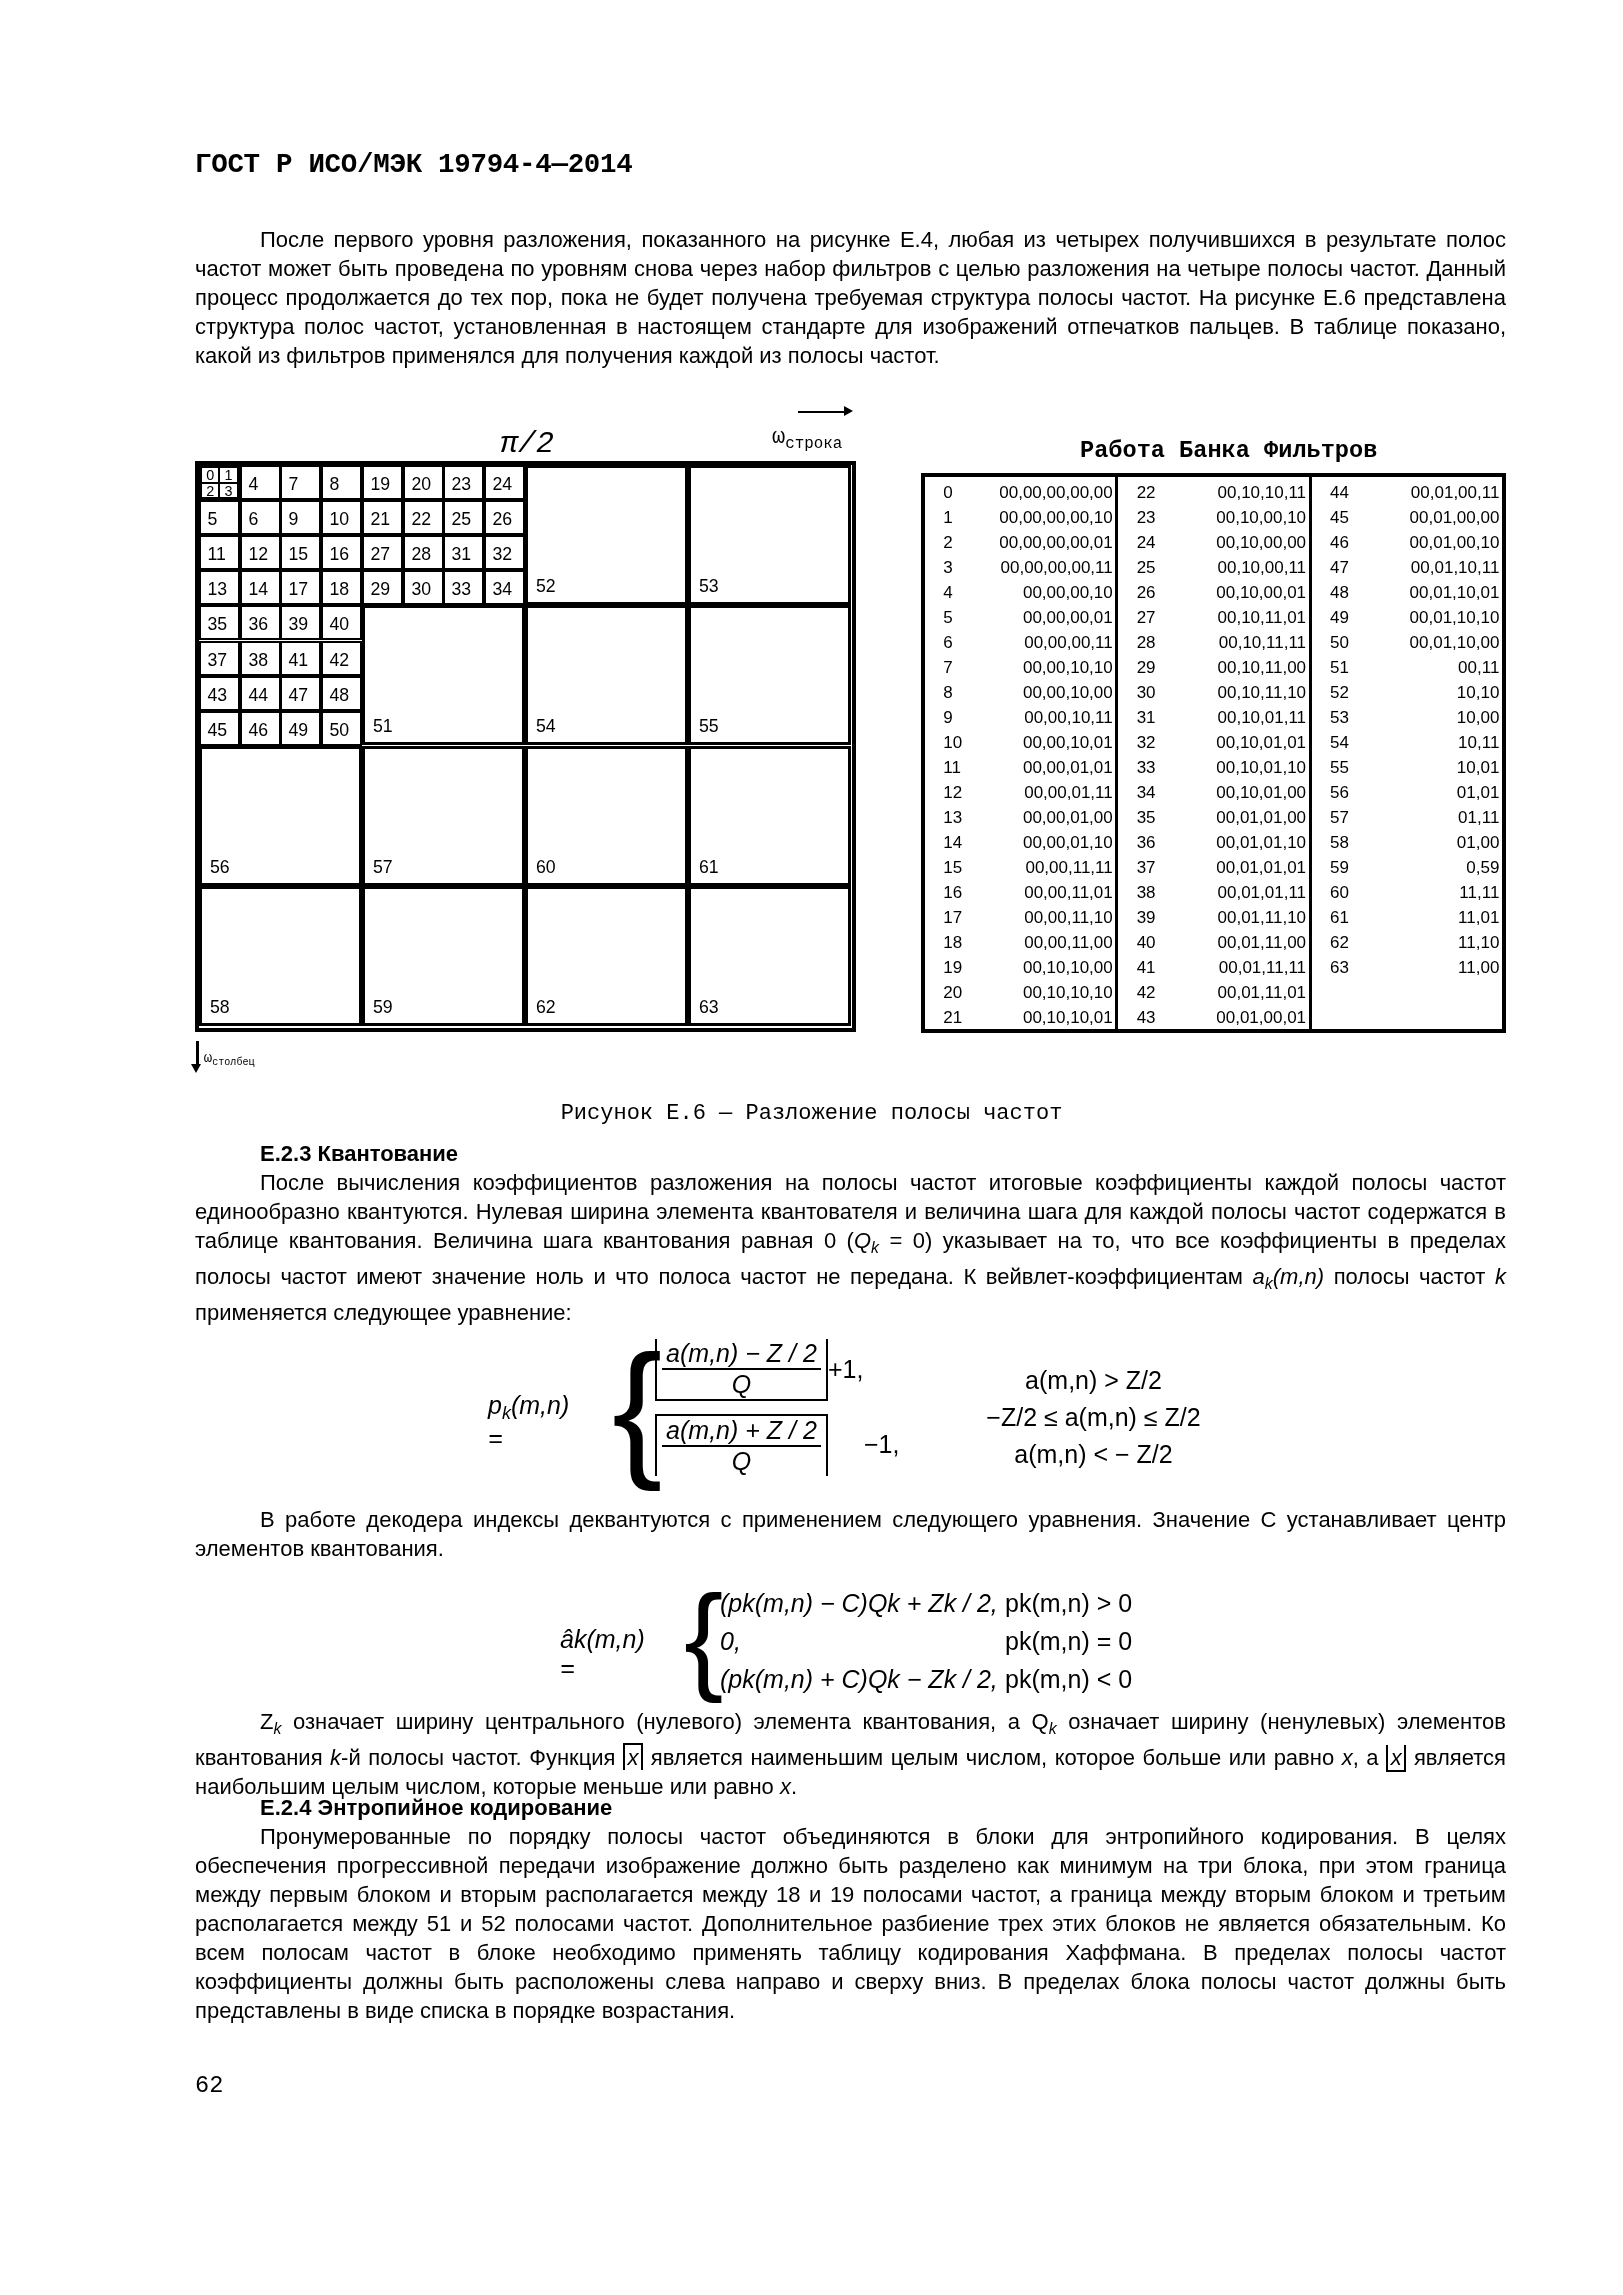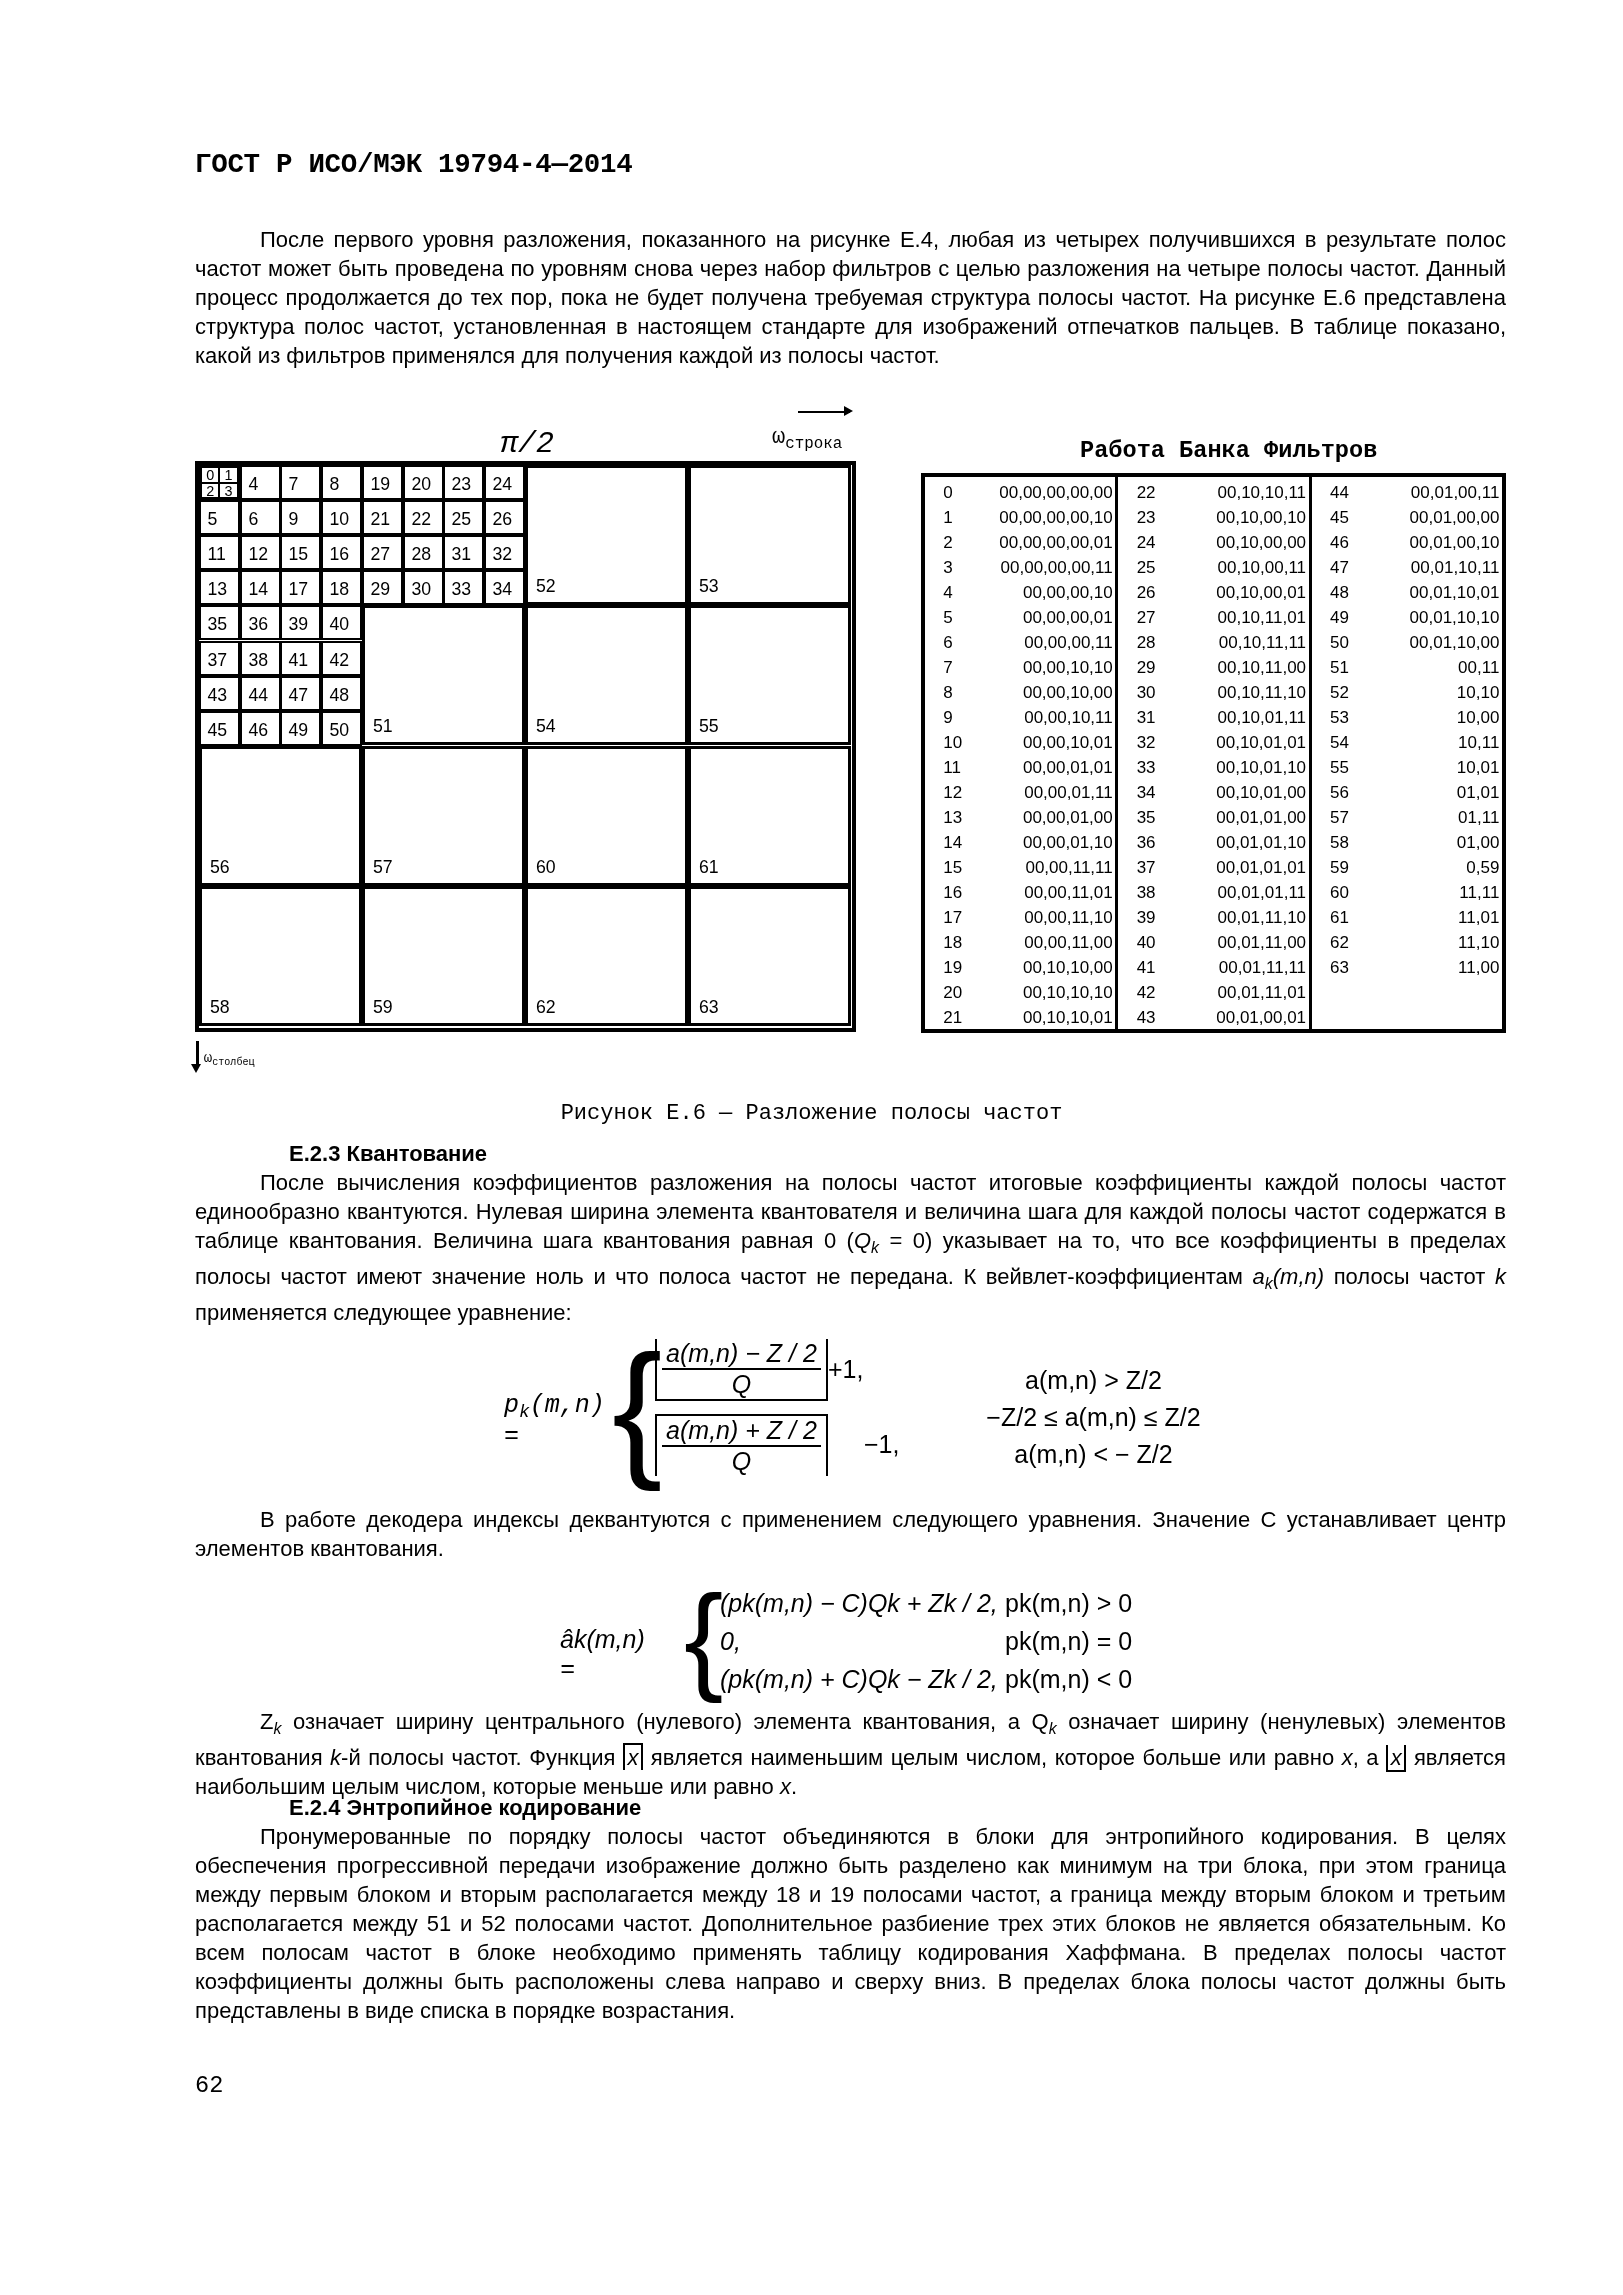--- a/index.html
+++ b/index.html
@@ -5,21 +5,21 @@
   html, body { margin: 0; padding: 0; background: #ffffff; }
   body { width: 1623px; height: 2295px; position: relative; overflow: hidden;
          font-family: "Liberation Sans", sans-serif; color: #000; }
   .abs { position: absolute; font-family: Liberation Mono, monospace; }
   .hdr { left: 195px; top: 149px; font-size: 27.5px; font-weight: bold; letter-spacing: -0.3px; }
   .para { position: absolute; left: 195px; width: 1311px; font-size: 22px; line-height: 29px;
           text-align: justify; }
   .para .ind { display: inline-block; width: 65px; }
   .sub { font-size: 0.72em; vertical-align: -0.3em; font-style: italic; }
   .it { font-style: italic; }
-  .bold { font-weight: bold; margin-left: 29px; }
+  .bold { font-weight: bold; }
 
   
   #grid { position: absolute; left: 195px; top: 461px; width: 661px; height: 571px;
           border: 4.6px solid #000; box-sizing: border-box; }
   .cell { position: absolute; box-sizing: border-box; border: 2px solid #000; }
   .cell .lbl { position: absolute; font-size: 17.7px; }
   .thick { border-width: 3.9px; }
   .pi2 { left: 500px; top: 427px; font-size: 30px; font-style: italic; }
   .omr { left: 772px; top: 425px; font-size: 22px; }
   .omr .arrow { position: absolute; left: 26px; top: -14.4px; width: 52px; height: 2.6px; background:#000; }
@@ -523,21 +523,21 @@
 </div>
 
 <div class="abs caption">Рисунок Е.6 — Разложение полосы частот</div>
 
 <div class="para" style="top:1139px;">
   <div><span class="ind"></span><span class="bold">Е.2.3 Квантование</span></div>
   <div><span class="ind"></span><span>После вычисления коэффициентов разложения на полосы частот итоговые коэффициенты каждой полосы частот единообразно квантуются. Нулевая ширина элемента квантователя и величина шага для каждой полосы частот содержатся в таблице квантования. Величина шага квантования равная 0 (</span><span class="it">Q<span class="sub">k</span></span><span> = 0) указывает на то, что все коэффициенты в пределах полосы частот имеют значение ноль и что полоса частот не передана. К вейвлет-коэффициентам </span><span class="it">a<span class="sub">k</span>(m,n)</span><span> полосы частот </span><span class="it">k</span><span> применяется следующее уравнение:</span></div>
 </div>
 
 <div class="formula" style="left:488px; top:1332px;">
-  <div style="position:absolute; left:16px; top:59px;font-family:Liberation Mono, monospace;" class="it">p<span class="sub">k</span>(m,n) =</div>
+  <div style="position:absolute; left:0; top:59px;" class="it">p<span class="sub">k</span>(m,n) =</div>
   <div style="position:absolute; left:124px; top:0; font-size:151px; line-height:151px; font-weight:lighter;">{</div>
   <div style="position:absolute; left:167px; top:0; width:275px;">
     <div style="display:flex; align-items:center; height:75px;">
       <span style="border-left:2.6px solid #000; border-bottom:2.6px solid #000; border-right:2.6px solid #000; padding:0 5.2px;">
         <span class="frac"><div class="num it">a(m,n) − Z / 2</div><div class="it">Q</div></span>
       </span>
       <span>+1,</span>
     </div>
     <div style="display:flex; align-items:center; height:75px;gap:36px;">
       <span style="border-left:2.6px solid #000; border-top:2.6px solid #000; border-right:2.6px solid #000; padding:0 5.2px;">

